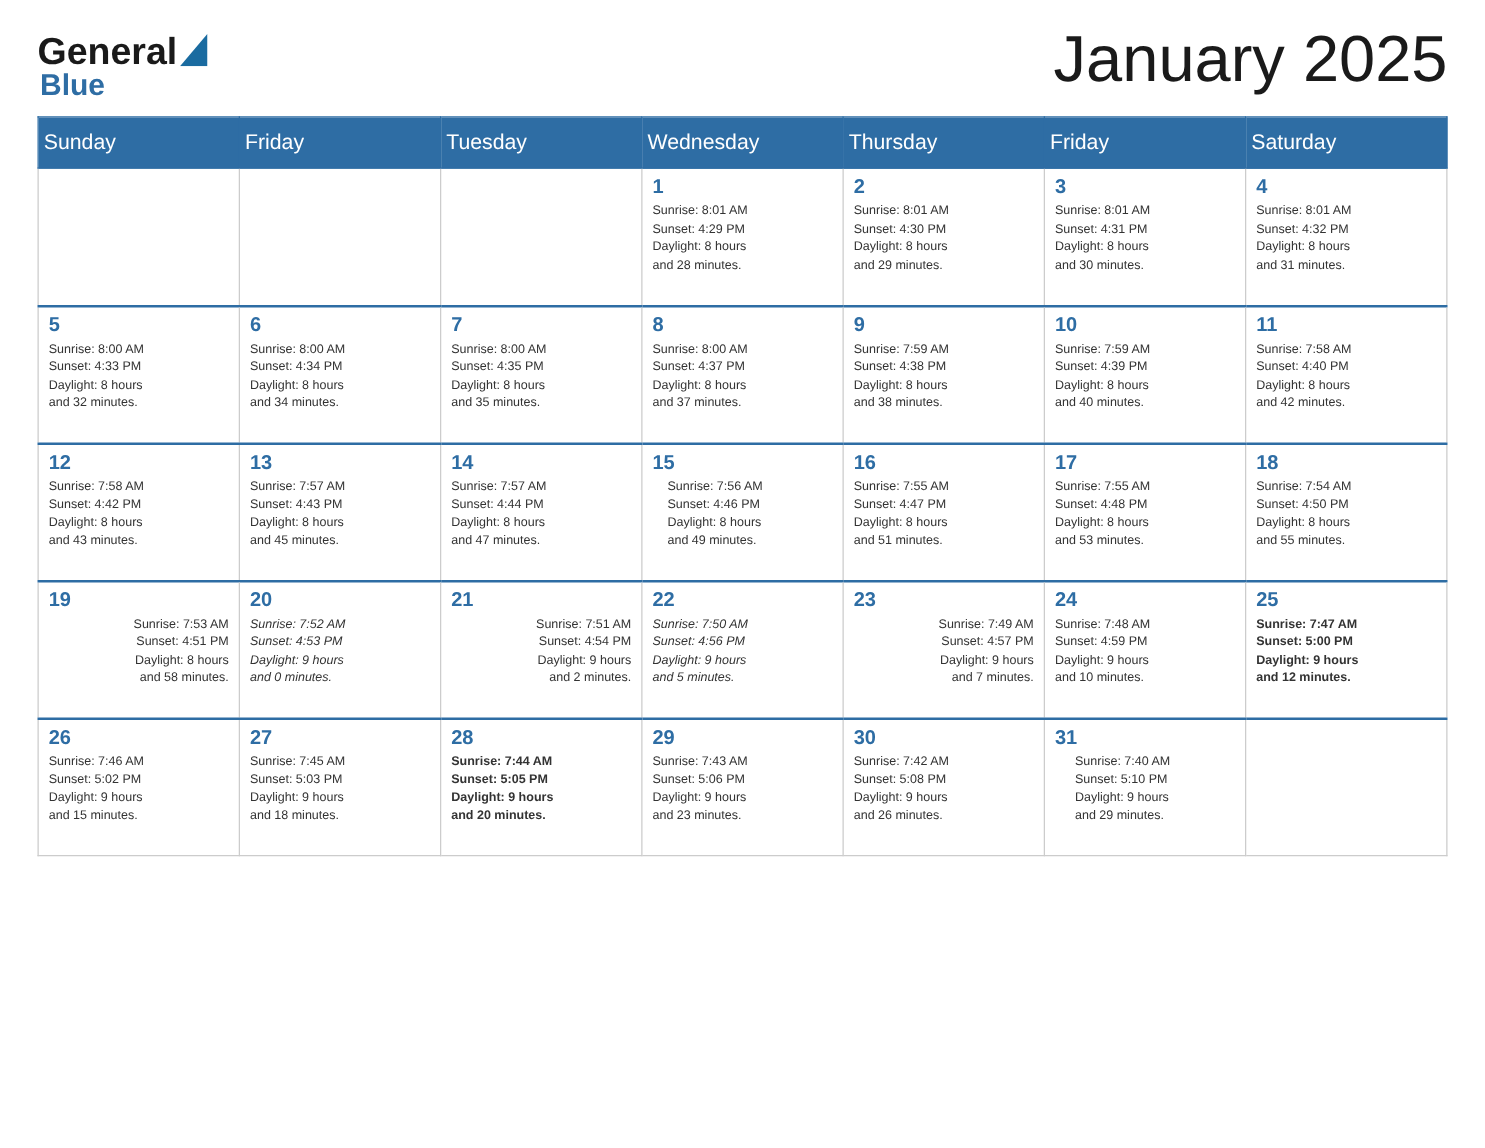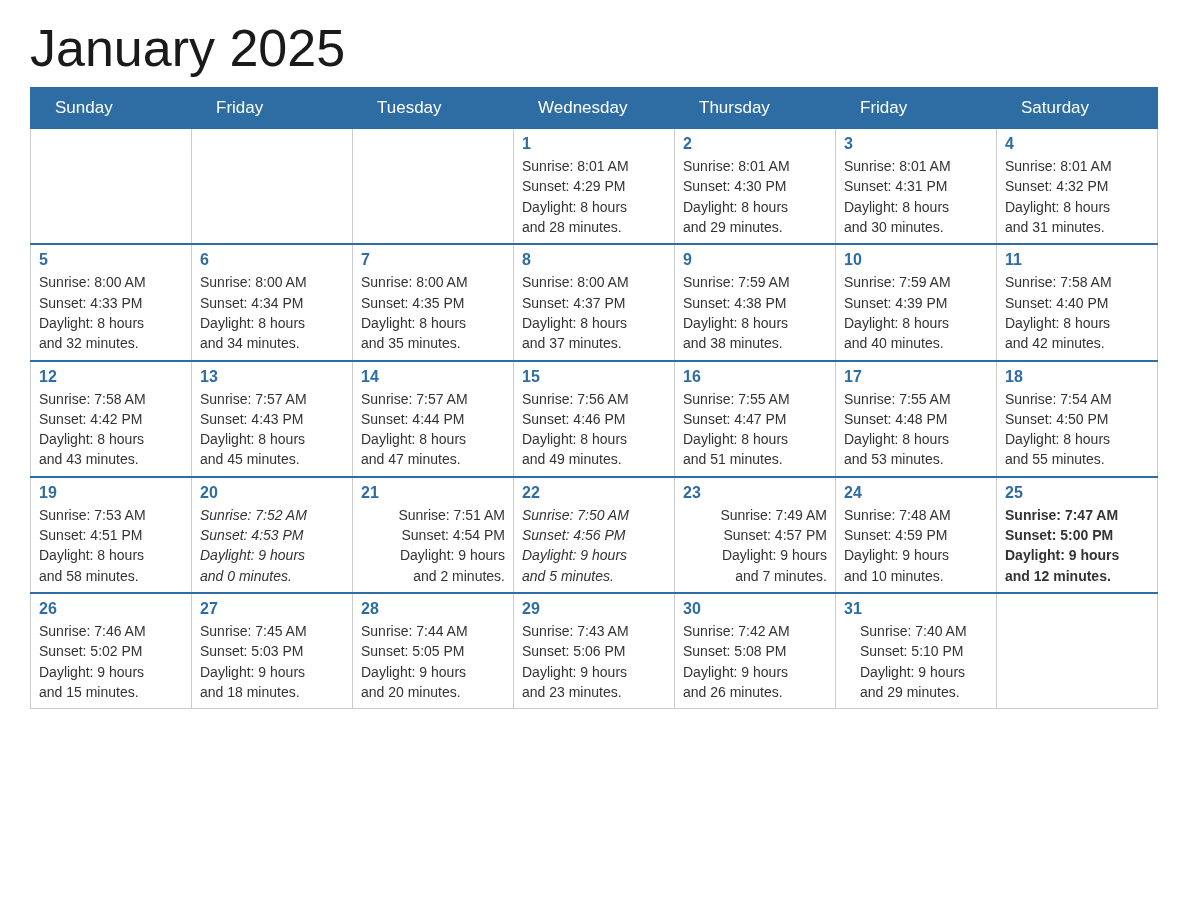--- a/index.html
+++ b/index.html
@@ -37,21 +37,21 @@
       margin-top: 4px;
     }
     .calendar-table {
       width: 100%;
       border-collapse: collapse;
       margin-top: 8px;
     }
     .calendar-table th {
       background-color: #2e6da4;
       color: #fff;
-      padding: 10px 24px;
+      padding: 10px 4px;
       font-size: 17px;
       font-weight: normal;
       text-align: left;
       border: 1px solid #2e6da4;
     }
     .calendar-table td {
       vertical-align: top;
       padding: 6px 8px;
       border: 1px solid #ccc;
       width: 14.28%;
@@ -60,35 +60,44 @@
       color: #333;
     }
     .day-number {
       font-size: 16px;
       color: #2e6da4;
       font-weight: bold;
       display: block;
       margin-bottom: 3px;
     }
     .day-info {
-      font-size: 14px;
+      font-size: 10px;
       color: #333;
       line-height: 1.45;
     }
     .empty-cell {
       background: #fff;
     }
     .row-divider {
       border-top: 2px solid #2e6da4 !important;
     }
   </style>
 </head>
 <body>
 
 <div class="header">
+  <div class="logo">
+    <div style="display:flex;align-items:center;">
+      <span style="font-size:30px;font-weight:bold;color:#1a1a1a;">General</span>
+      <svg width="22" height="26" viewBox="0 0 22 26" style="margin-left:2px;margin-top:-4px;">
+        <polygon points="0,26 22,26 22,0" fill="#1a6ba0"></polygon>
+      </svg>
+    </div>
+    <div style="font-size:24px;font-weight:bold;color:#2e6da4;margin-top:-4px;margin-left:2px;">Blue</div>
+  </div>
   <div class="title-section">
     <div class="calendar-title">January 2025</div>
   </div>
 </div>
 
 <table class="calendar-table">
   <thead>
     <tr>
 
     <th>Sunday</th>
@@ -202,21 +211,21 @@
         </td>
         <td class="row-divider">
           <span class="day-number">14</span>
           <div class="day-info" style="white-space: pre-line;">Sunrise: 7:57 AM
 Sunset: 4:44 PM
 Daylight: 8 hours
 and 47 minutes.</div>
         </td>
         <td class="row-divider">
           <span class="day-number">15</span>
-          <div class="day-info" style="white-space: pre-line;">Sunrise: 7:56 AM
+          <div class="day-info" style="white-space: pre-line; margin-left: 12px;">Sunrise: 7:56 AM
 Sunset: 4:46 PM
 Daylight: 8 hours
 and 49 minutes.</div>
         </td>
         <td class="row-divider">
           <span class="day-number">16</span>
           <div class="day-info" style="white-space: pre-line;">Sunrise: 7:55 AM
 Sunset: 4:47 PM
 Daylight: 8 hours
 and 51 minutes.</div>
@@ -232,21 +241,21 @@
           <span class="day-number">18</span>
           <div class="day-info" style="white-space: pre-line;">Sunrise: 7:54 AM
 Sunset: 4:50 PM
 Daylight: 8 hours
 and 55 minutes.</div>
         </td>
       </tr>
       <tr>
         <td class="row-divider">
           <span class="day-number">19</span>
-          <div class="day-info" style="white-space: pre-line;">Sunrise: 7:53 AM
+          <div class="day-info" style="white-space: pre-line; text-align: right;">Sunrise: 7:53 AM
 Sunset: 4:51 PM
 Daylight: 8 hours
 and 58 minutes.</div>
         </td>
         <td class="row-divider">
           <span class="day-number">20</span>
           <div class="day-info" style="white-space: pre-line; font-style: italic;">Sunrise: 7:52 AM
 Sunset: 4:53 PM
 Daylight: 9 hours
 and 0 minutes.</div>
@@ -297,21 +306,21 @@
         </td>
         <td class="row-divider">
           <span class="day-number">27</span>
           <div class="day-info" style="white-space: pre-line;">Sunrise: 7:45 AM
 Sunset: 5:03 PM
 Daylight: 9 hours
 and 18 minutes.</div>
         </td>
         <td class="row-divider">
           <span class="day-number">28</span>
-          <div class="day-info" style="white-space: pre-line;">Sunrise: 7:44 AM
+          <div class="day-info" style="white-space: pre-line; font-weight: bold;">Sunrise: 7:44 AM
 Sunset: 5:05 PM
 Daylight: 9 hours
 and 20 minutes.</div>
         </td>
         <td class="row-divider">
           <span class="day-number">29</span>
           <div class="day-info" style="white-space: pre-line;">Sunrise: 7:43 AM
 Sunset: 5:06 PM
 Daylight: 9 hours
 and 23 minutes.</div>

